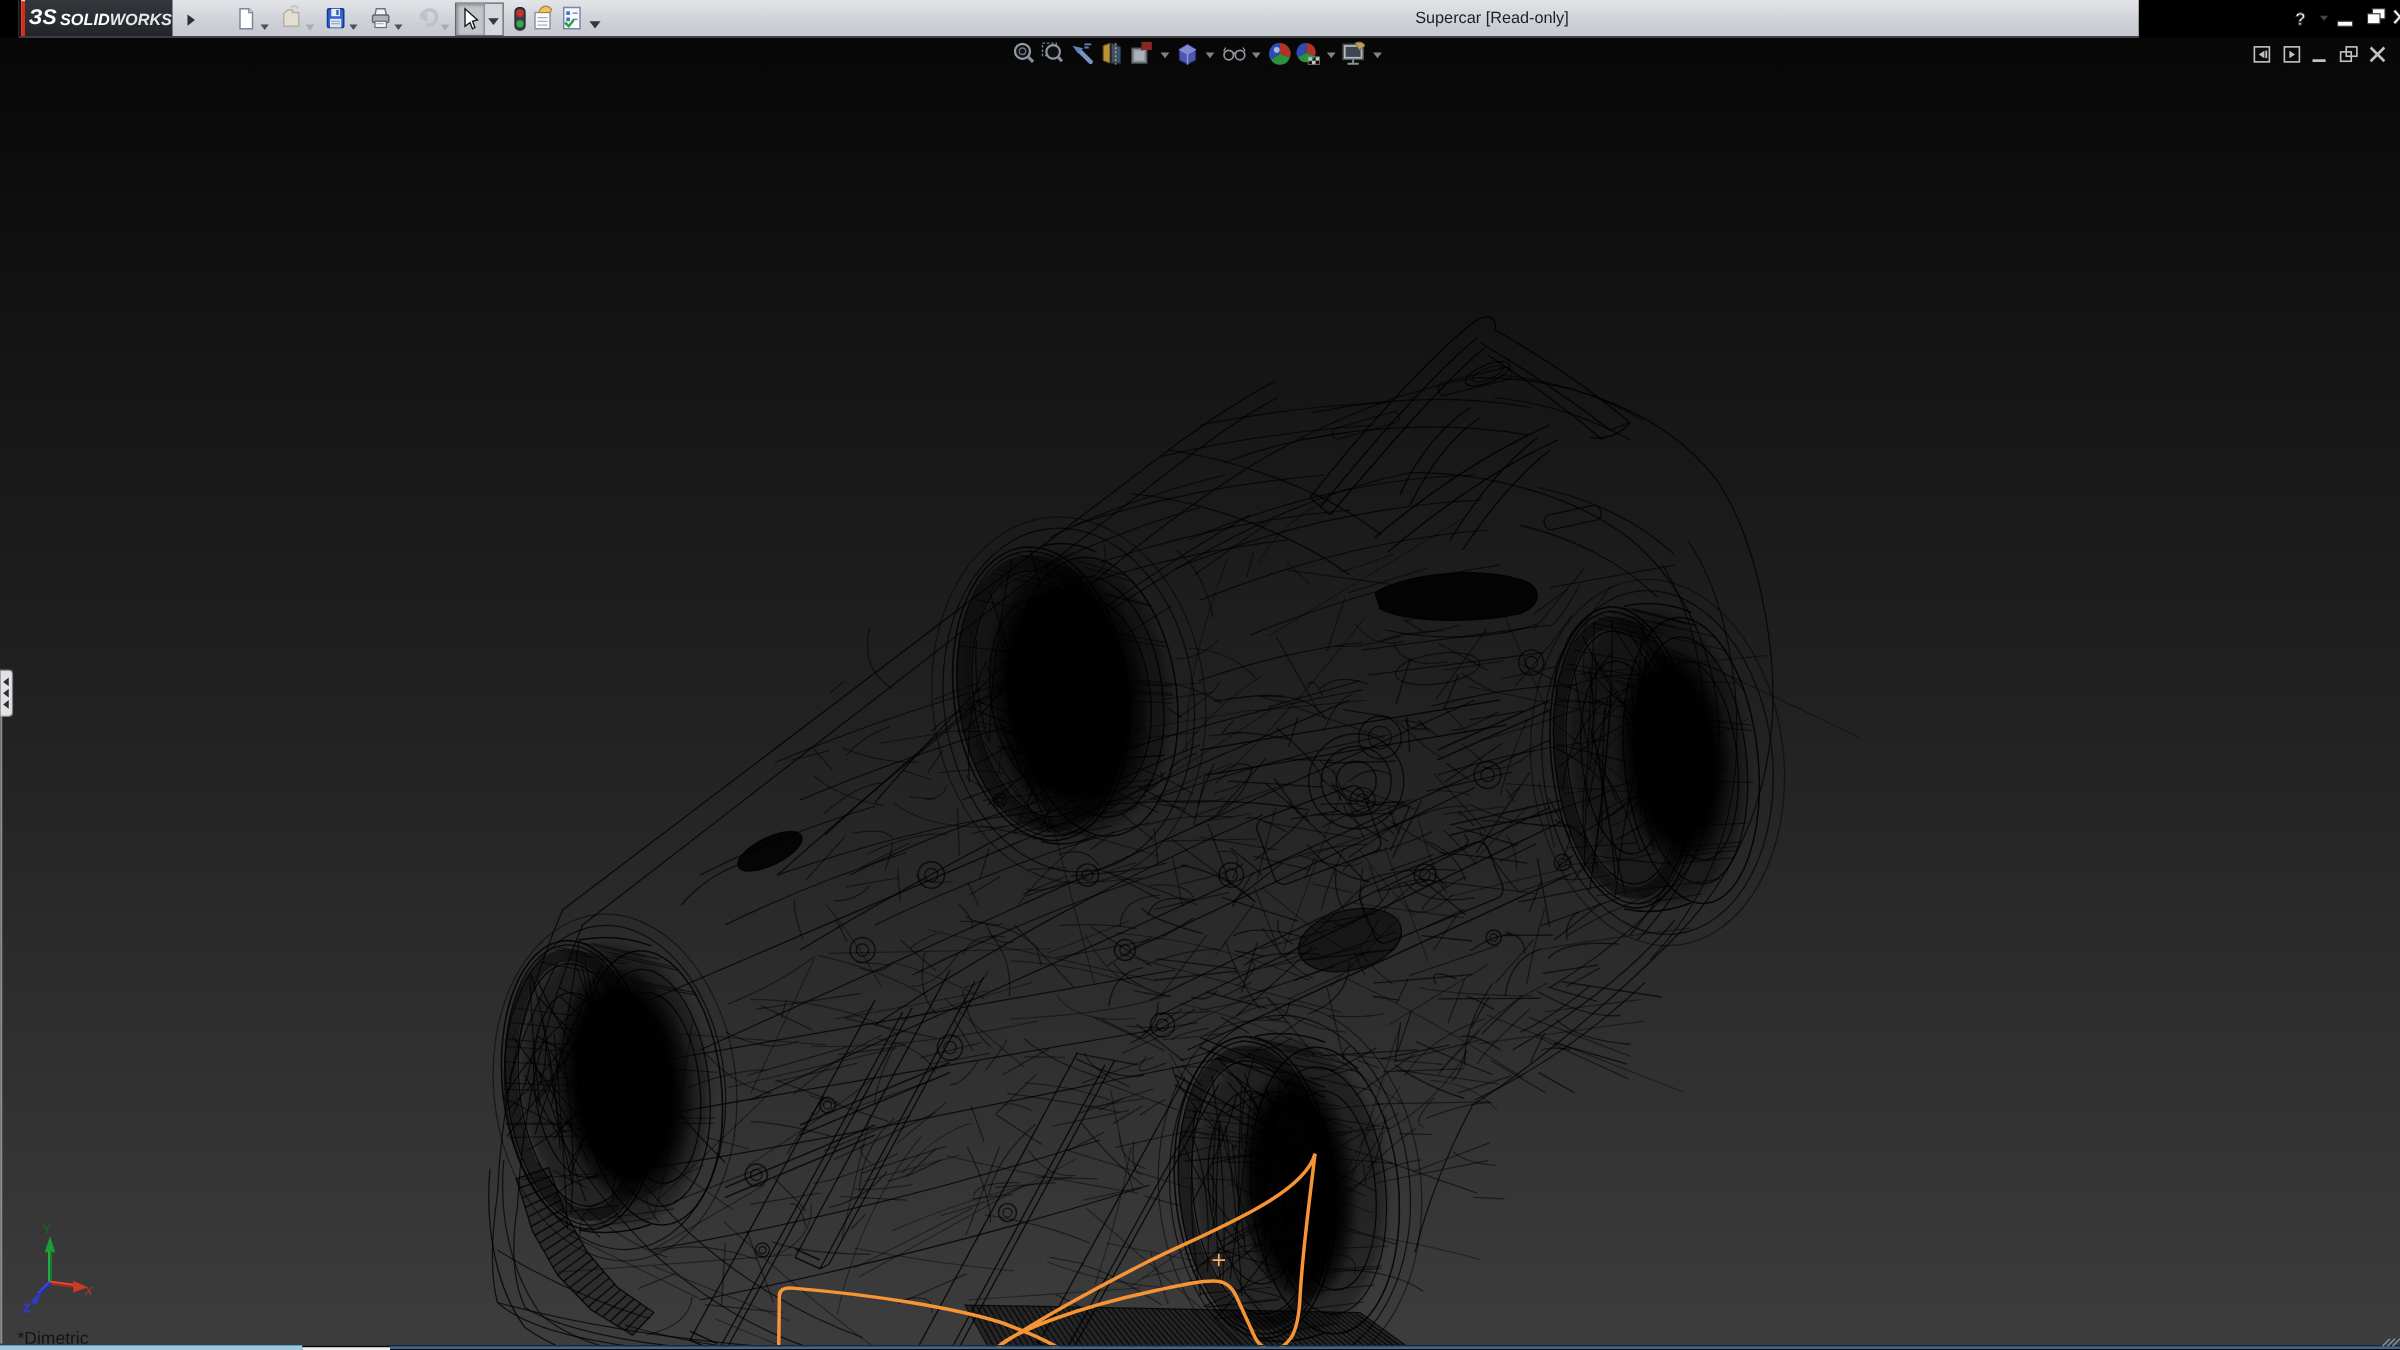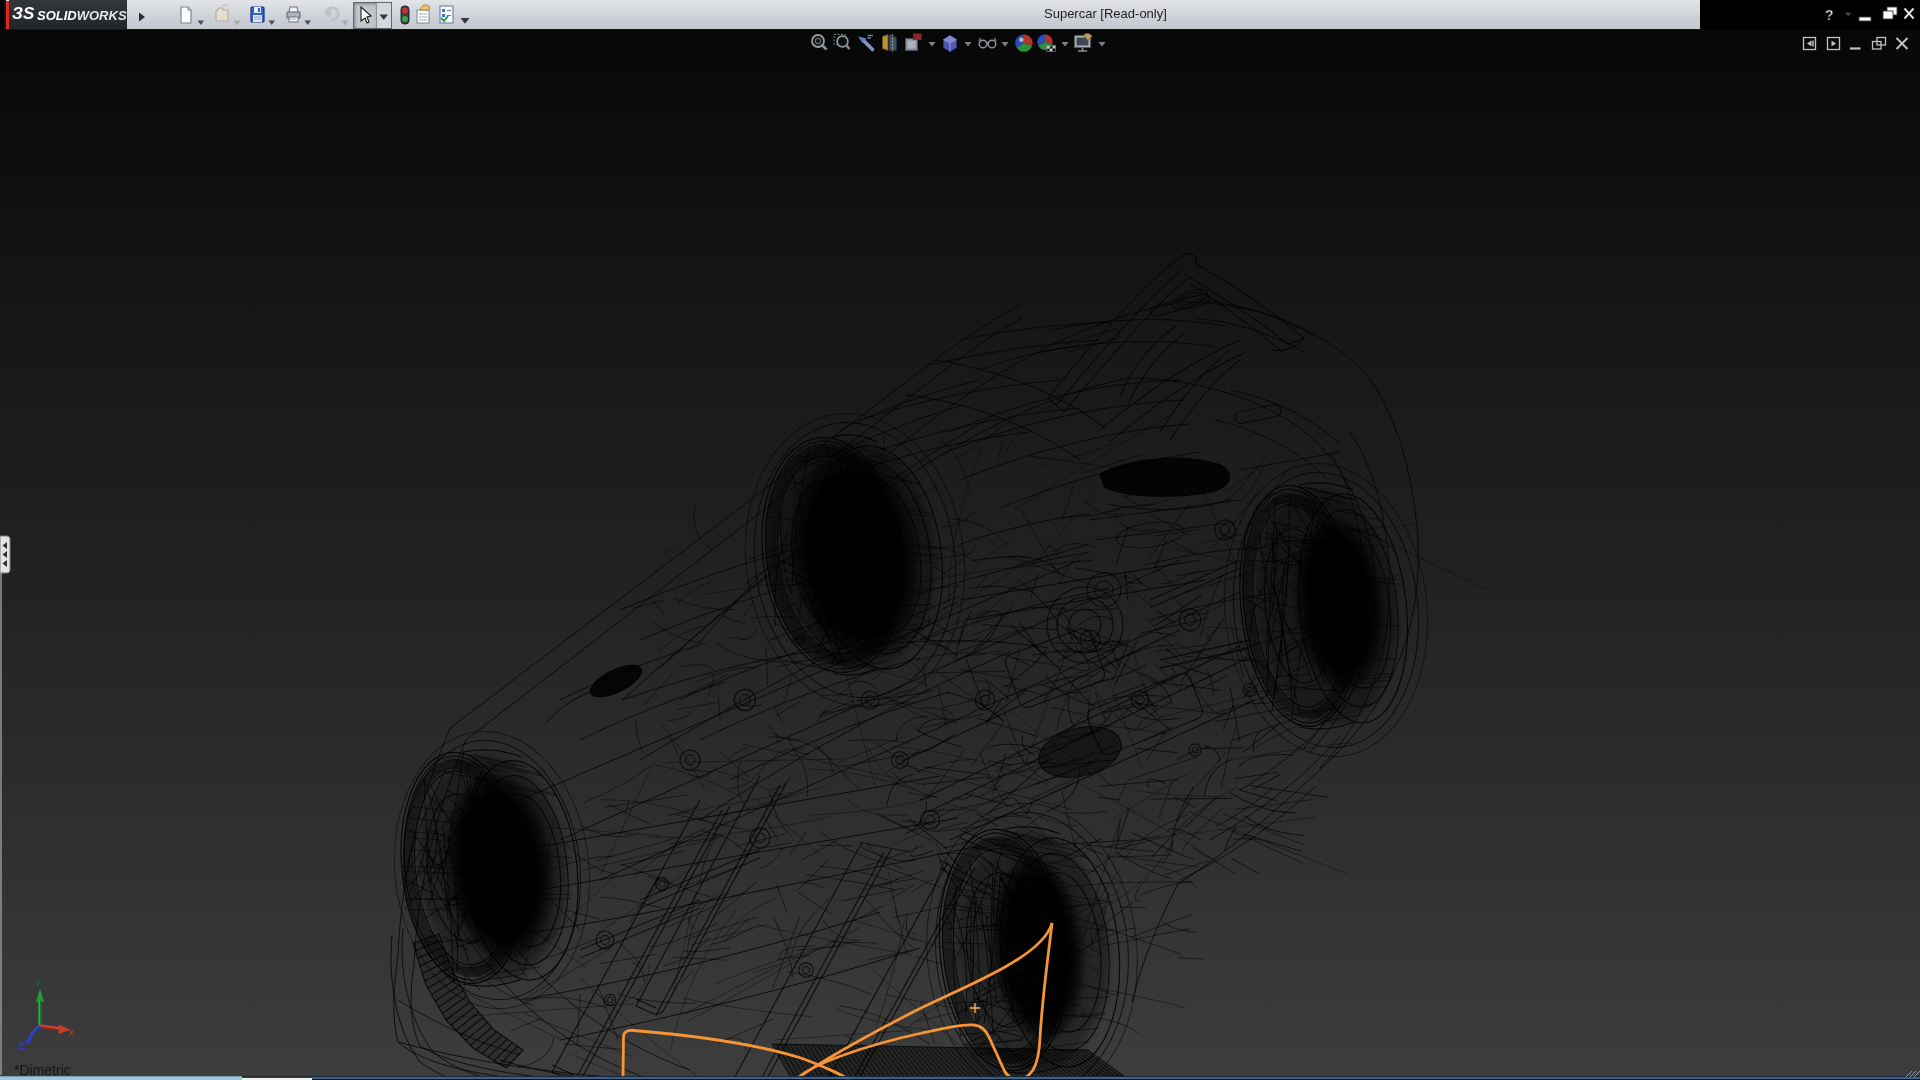--- a/index.html
+++ b/index.html
@@ -1396,21 +1396,21 @@
 <rect x="242" y="1076.6" width="70" height="1.2" fill="#090909"></rect>
 <rect x="242" y="1077.8" width="70" height="2.2" fill="#eeeff0"></rect>
 <rect x="312" y="1076" width="1608" height="1.2" fill="#18293a"></rect>
 <rect x="312" y="1077.2" width="1608" height="2" fill="#41668c"></rect>
 <rect x="312" y="1079.2" width="1608" height="0.8" fill="#060a0e"></rect>
 <g stroke="#8a98a8" stroke-width="1">
         <path d="M 1906,1077 L 1912,1071 M 1910,1077 L 1916,1071 M 1914,1077 L 1920,1071"></path>
       </g>
 </svg>
 
-<div style="position:absolute;left:4px;top:0;width:1696px;height:30px;background:linear-gradient(#e2e4e8,#cdd0d6 60%,#c5c8ce)">
+<div style="position:absolute;left:15px;top:0;width:1696px;height:30px;background:linear-gradient(#e2e4e8,#cdd0d6 60%,#c5c8ce)">
  <div style="position:absolute;left:0;top:0;width:2px;height:28.5px;background:#141414"></div>
  <div style="position:absolute;left:2px;top:1px;width:3px;height:27.5px;background:#e02a18"></div>
  <div style="position:absolute;left:5px;top:0;width:118px;height:28.5px;background:linear-gradient(#32373c,#22262a)"></div>
  <div style="position:absolute;left:8px;top:4px;color:#fff;font:italic bold 17px 'Liberation Sans',sans-serif">ЗS</div>
  <div style="position:absolute;left:33px;top:8px;color:#fff;font:italic bold 13px 'Liberation Sans',sans-serif;letter-spacing:0px">SOLID<span style="font-weight:bold;color:#e4e6e8">WORKS</span></div>
  <div style="position:absolute;left:134px;top:9px"><svg width="8" height="12">
           <polygon points="1,1.5 7,6 1,10.5" fill="#2a2d31"></polygon>
         </svg></div>
       <div style="position:absolute;left:173px;top:3px;width:18px;height:24px"><svg width="18" height="24" viewBox="0 0 18 24">
           <path d="M 4,4 L 11,4 L 14,7 L 14,20 L 4,20 Z" fill="#fdfefe" stroke="#7c8698" stroke-width="1.2"></path>
@@ -1478,21 +1478,21 @@
           <rect x="3" y="3" width="13" height="17" fill="#f6f8fb" stroke="#7888a8" stroke-width="1.2"></rect>
           <rect x="5" y="6" width="3" height="3" fill="#4a74c8"></rect>
           <rect x="5" y="11" width="3" height="3" fill="#4a74c8"></rect>
           <line x1="10" y1="7.5" x2="14" y2="7.5" stroke="#6a7a9a" stroke-width="1"></line>
           <line x1="10" y1="12.5" x2="14" y2="12.5" stroke="#6a7a9a" stroke-width="1"></line>
           <path d="M 4,15 L 7,18 L 11,13" fill="none" stroke="#2da04a" stroke-width="2"></path>
         </svg></div>
       <div style="position:absolute;left:456px;top:11px"><svg width="10" height="8">
           <polygon points="0.5,1 9.5,1 5,6.8" fill="#34383e"></polygon>
         </svg></div>
- <div style="position:absolute;left:1040px;top:0;width:200px;height:28px;text-align:left;font:13px 'Liberation Sans',sans-serif;color:#1e1e1e;line-height:28px">Supercar [Read-only]</div>
+ <div style="position:absolute;left:1040px;top:0;width:200px;height:28px;text-align:right;font:13px 'Liberation Sans',sans-serif;color:#1e1e1e;line-height:28px">Supercar [Read-only]</div>
  <svg width="120" height="30" style="position:absolute;left:1800px;top:0">
   <text x="21" y="20" font-family="Liberation Sans, sans-serif" font-weight="bold" font-size="14" fill="#f5f5f5" stroke="#35383c" stroke-width="0.7">?</text>
   <polygon points="41,12.5 47.5,12.5 44.2,16.5" fill="#43464b"></polygon>
   <rect x="55" y="17" width="12" height="4" fill="#fdfdfd" stroke="#3a3a3a" stroke-width="0.9"></rect>
   <g fill="#fdfdfd" stroke="#3a3a3a" stroke-width="0.9">
    <rect x="83" y="7" width="10" height="8"></rect>
           <rect x="79" y="11" width="10" height="8"></rect>
   </g>
   <path d="M 100.5,8.5 L 109.5,18.5 M 109.5,8.5 L 100.5,18.5" stroke="#3a3a3a" stroke-width="3.2"></path>
   <path d="M 100.5,8.5 L 109.5,18.5 M 109.5,8.5 L 100.5,18.5" stroke="#fafafa" stroke-width="1.5"></path>

